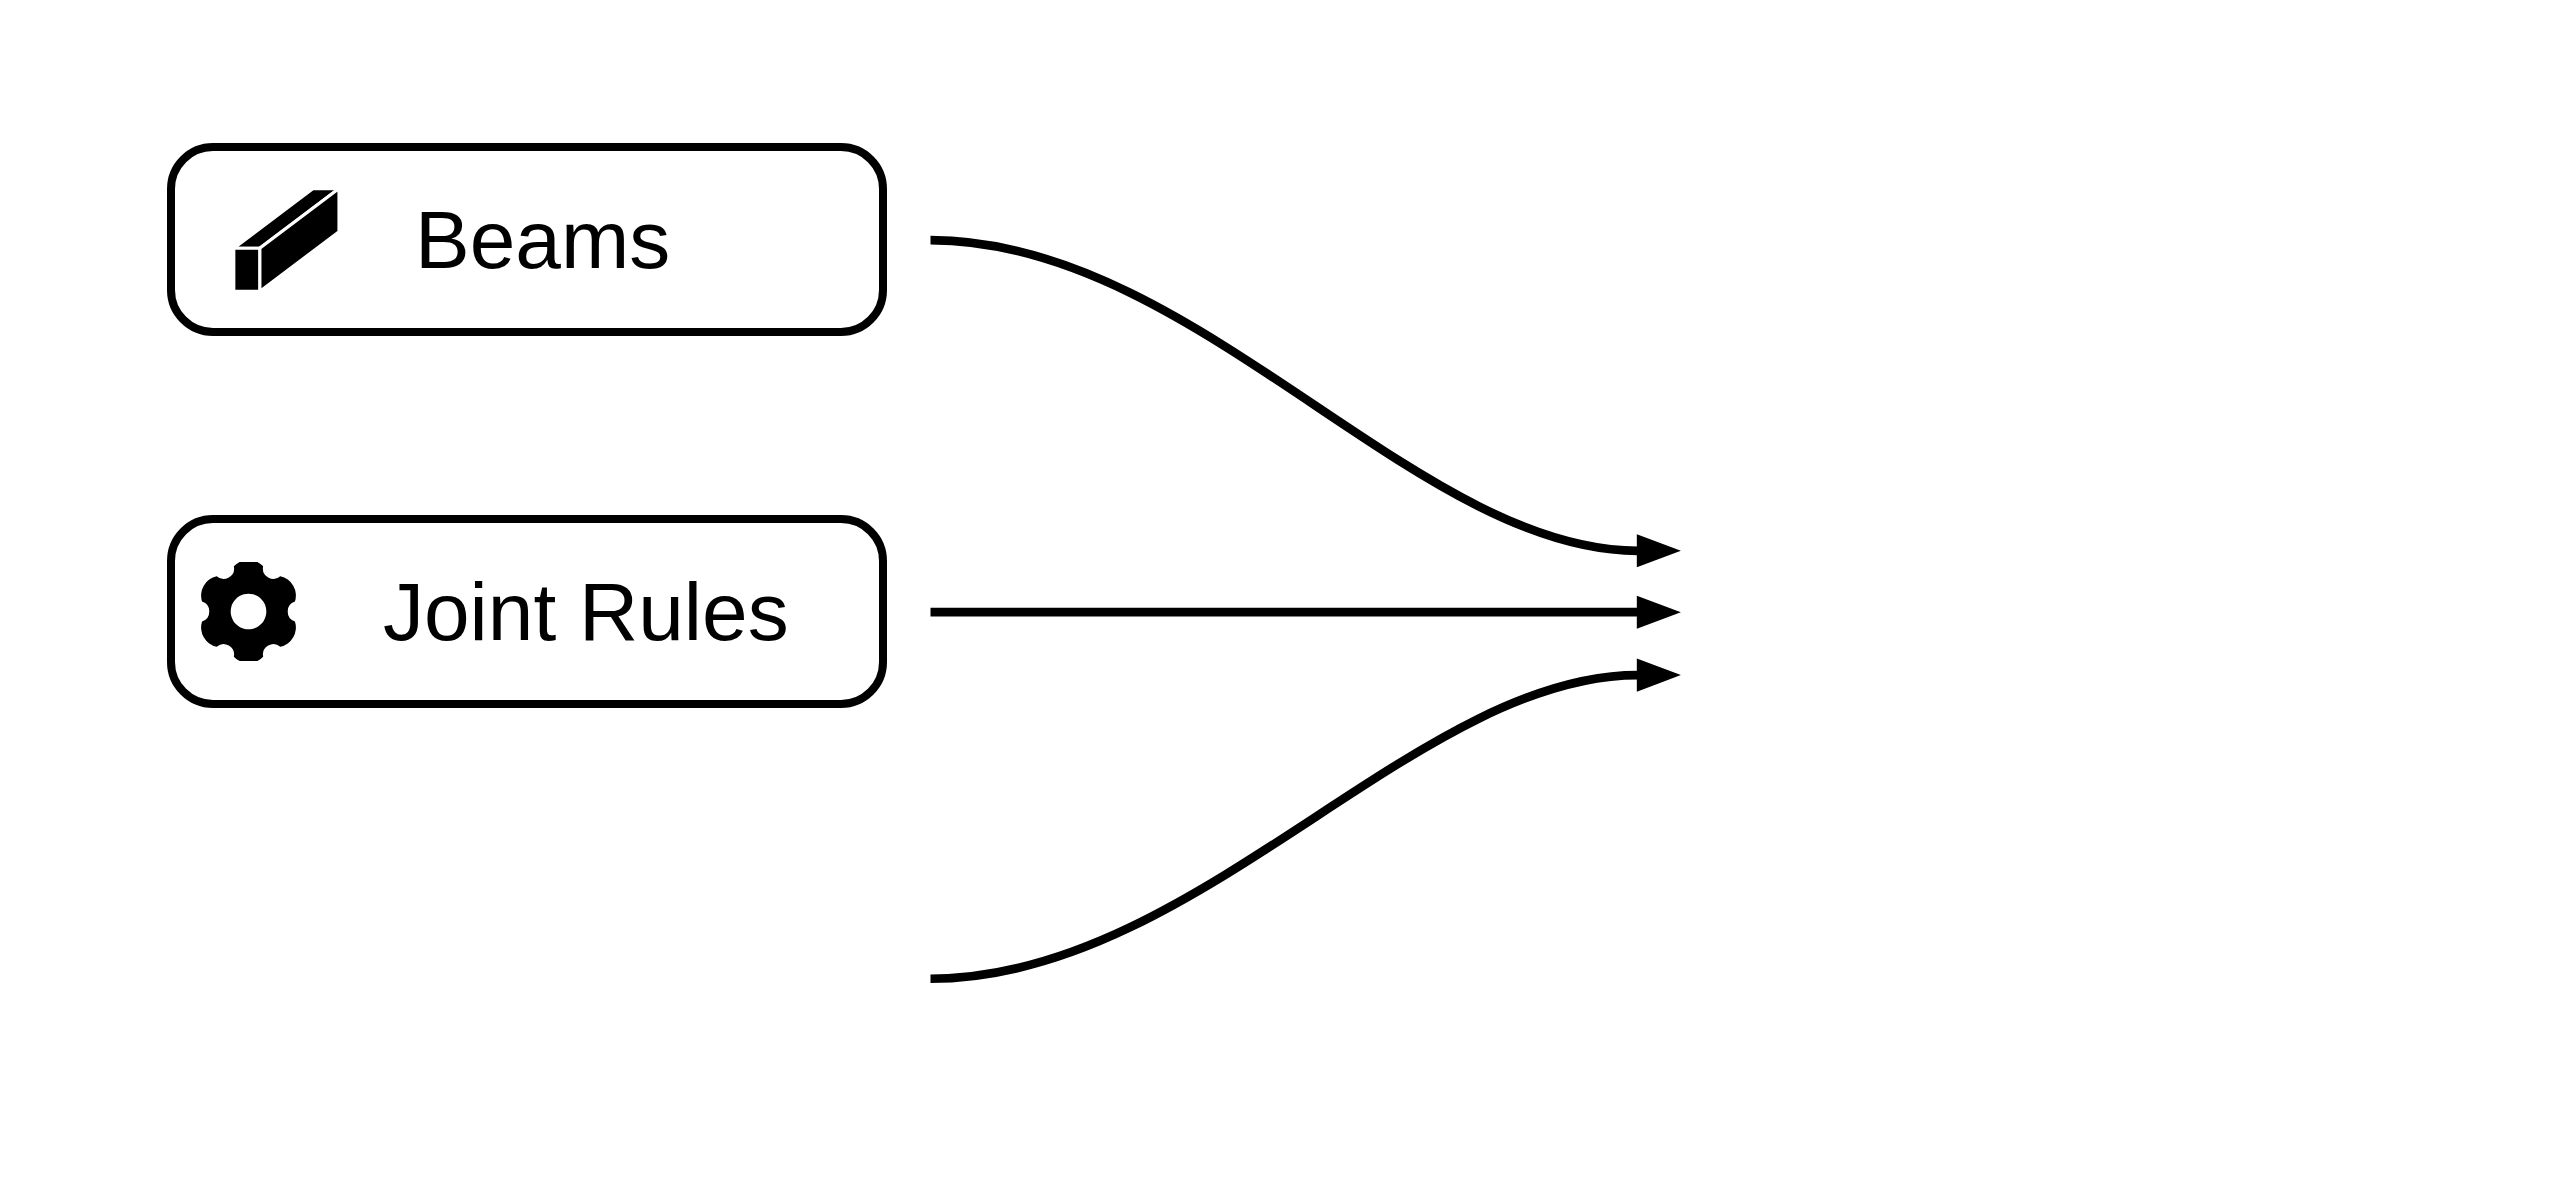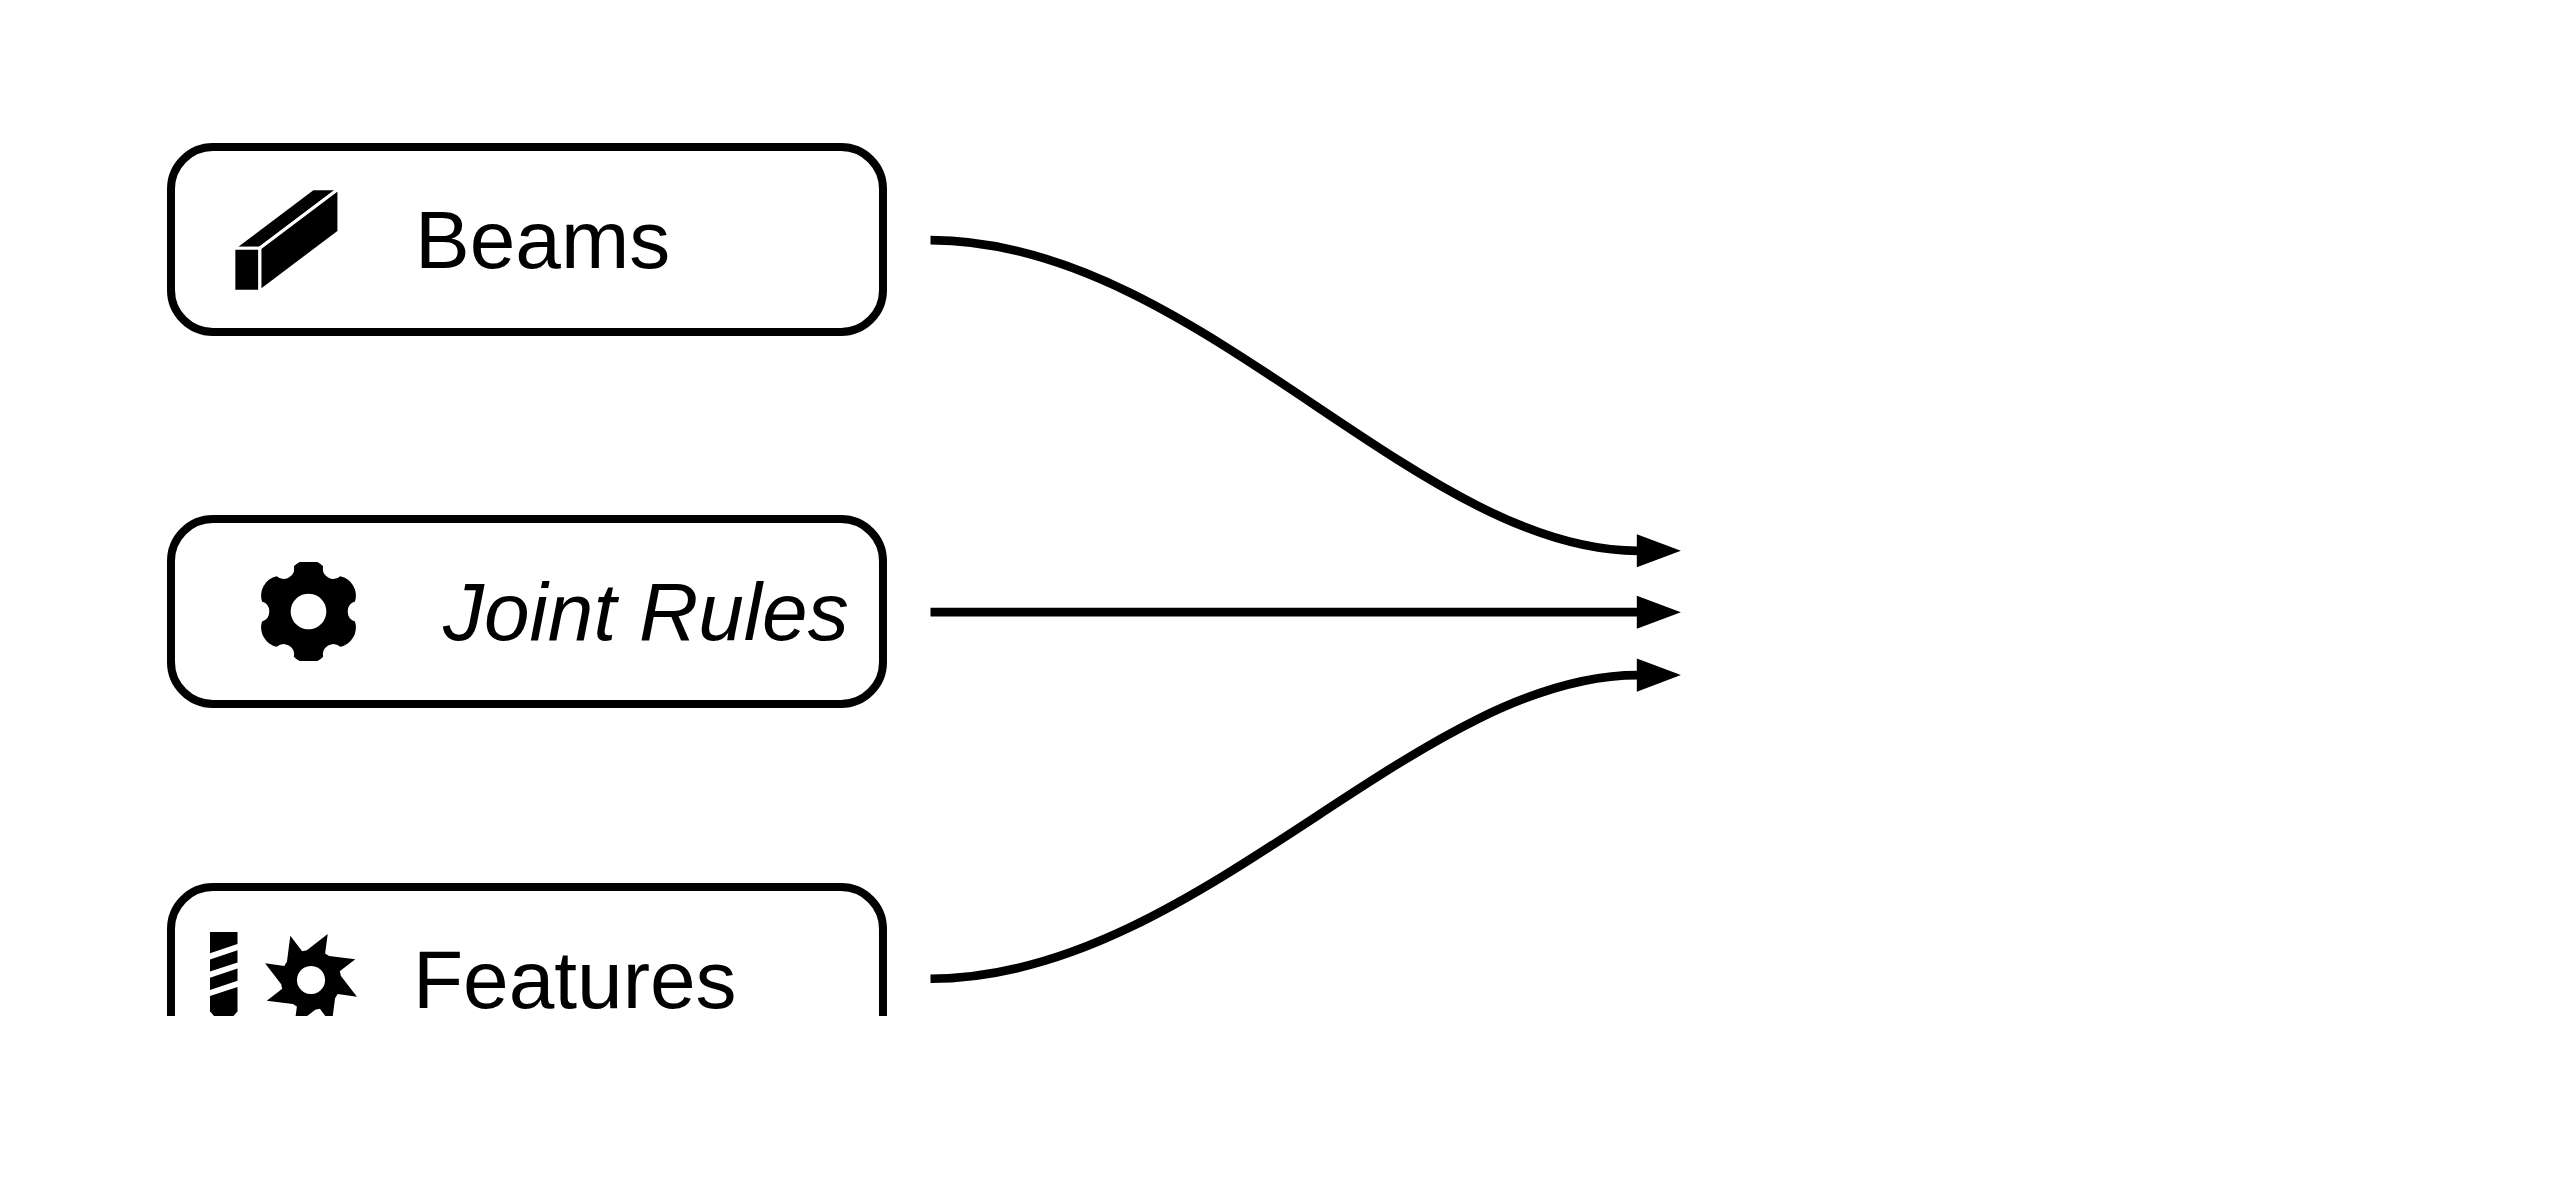--- a/index.html
+++ b/index.html
@@ -45,21 +45,21 @@
     align-items: center;
   }
   .node-label {
     font-size: 82px;
     line-height: 1;
     color: #000000;
     white-space: nowrap;
   }
   .node-beams        { left: 167px;  top: 143px;  padding-left: 57px; }
   .node-beams .icon-cell        { width: 183px; }
-  .node-joint-rules  { left: 167px;  top: 515px;  padding-left: 84px; font-style: italic; }
+  .node-joint-rules  { left: 167px;  top: 515px;  padding-left: 24px; }
   .node-joint-rules .icon-cell  { width: 184px; }
   .node-features     { left: 167px;  top: 883px; padding-left: 35px; }
   .node-features .icon-cell     { width: 203px; gap: 26px; }
   .node-model        { left: 1716px; top: 513px;  padding-left: 59px; width: 717px; }
   .node-model .icon-cell        { width: 190px; }
   .house-line {
     fill: none;
     stroke: #000000;
     stroke-width: 9;
   }
@@ -101,40 +101,16 @@
           A10.5,10.5 0 0 0 64.8,95.6 A20,20 0 0 1 35.2,95.6
           A10.5,10.5 0 0 0 17.9,85.7 A20,20 0 0 1 3.1,60
           A10.5,10.5 0 0 0 3.1,40 A20,20 0 0 1 17.9,14.3
           A10.5,10.5 0 0 0 35.2,4.4 Z
           M50,32 a18,18 0 1 0 0.01,0 Z"></path>
       </svg>
     </span>
     <span class="node-label">Joint Rules</span>
   </div>
 
-  <div class="node node-features">
-    <span class="icon-cell">
-      <svg width="27.5" height="98" viewBox="0 0 36 126" xmlns="http://www.w3.org/2000/svg">
-        <polygon points="0,0 36,0 36,16 0,28" fill="#000000"></polygon>
-        <polygon points="0,36 36,24 36,40 0,52" fill="#000000"></polygon>
-        <polygon points="0,60 36,48 36,64 0,76" fill="#000000"></polygon>
-        <polygon points="0,84 36,72 36,104 18,125 0,104" fill="#000000"></polygon>
-      </svg>
-      <svg width="94" height="94" viewBox="0 0 100 100" xmlns="http://www.w3.org/2000/svg">
-        <path fill="#000000" fill-rule="evenodd" d="
-          M81.7,45.6
-          L98.9,67.8 L78.3,65.0 A32,32 0 0 1 75.6,69.3
-          L72.0,97.1 L59.4,80.6 A32,32 0 0 1 54.5,81.7
-          L32.2,98.9 L35.0,78.3 A32,32 0 0 1 30.7,75.6
-          L2.9,72.0  L19.4,59.4 A32,32 0 0 1 18.3,54.5
-          L1.1,32.2  L21.7,35.0 A32,32 0 0 1 24.4,30.7
-          L28.0,2.9  L40.6,19.4 A32,32 0 0 1 45.6,18.3
-          L67.8,1.1  L65.0,21.7 A32,32 0 0 1 69.3,24.4
-          L97.1,28.0 L80.6,40.6 A32,32 0 0 1 81.7,45.6 Z
-          M50,35 a15,15 0 1 0 0.01,0 Z"></path>
-      </svg>
-    </span>
-    <span class="node-label">Features</span>
-  </div>
 
 
 </div>
 
 
 </body></html>

